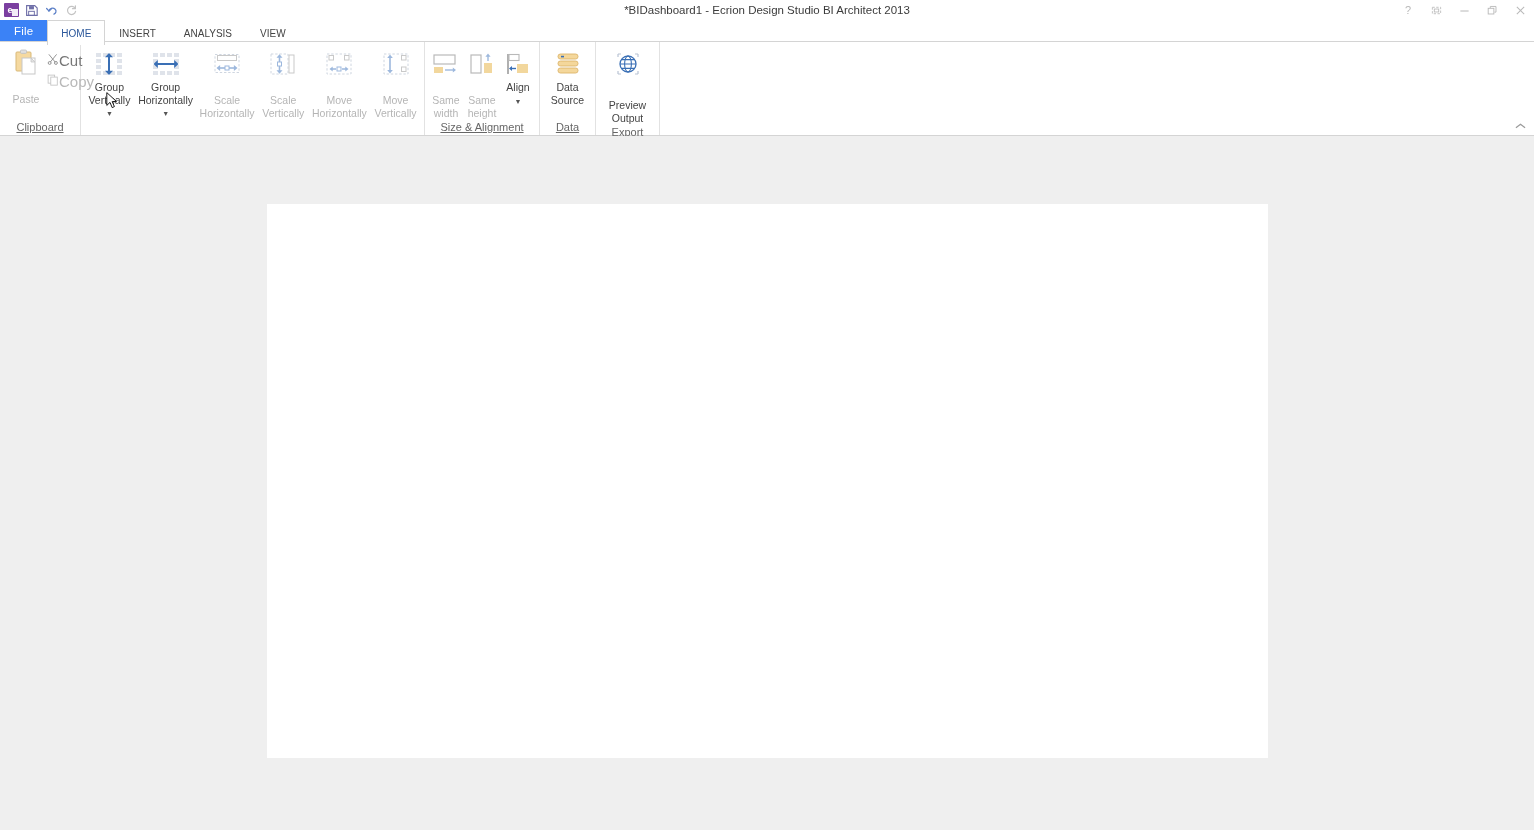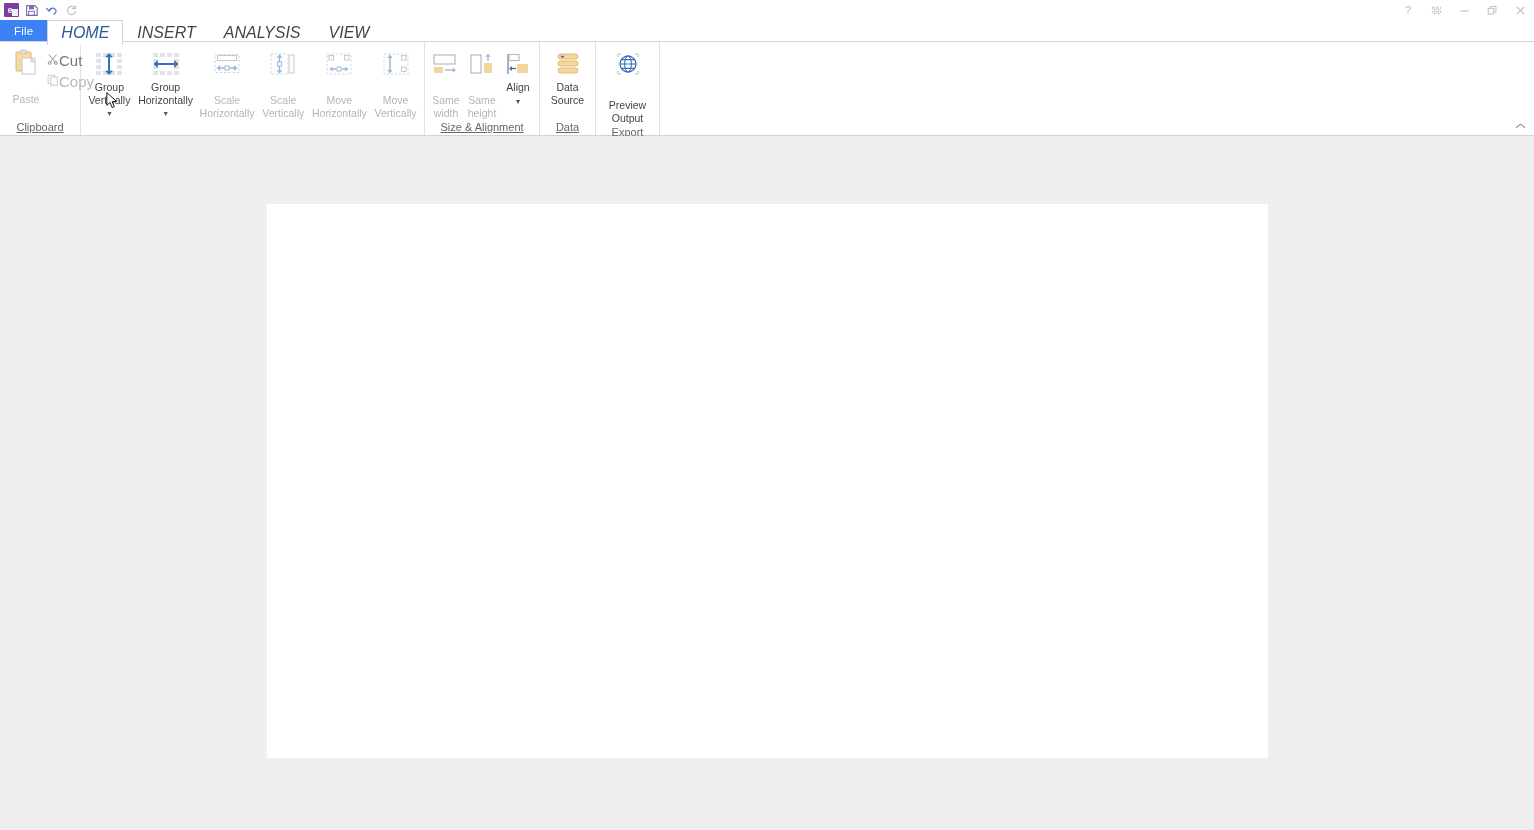--- a/index.html
+++ b/index.html
@@ -85,27 +85,26 @@
   }
   .tab-file {
     background: #3b82f6;
     color: #ffffff;
     font-size: 11.5px;
     padding: 0 14px;
     display: flex; align-items: center;
     letter-spacing: .2px;
   }
   .tab {
-    font-size: 16px;
+    font-size: 10px;
     color: #444444;
     padding: 12px 13px;
     display: flex; align-items: center;
     border: 1px solid transparent;
     border-bottom: none;
-    font-style: italic;
   }
   .tab.active {
     color: #2b579a;
     background: #ffffff;
     border-color: #d4d4d4;
     position: relative;
     z-index: 3;
   }
 
   
@@ -231,20 +230,21 @@
           <path d="M2 5.5l3 3.2 3.2-3.2" fill="none" stroke="#5b7fc7" stroke-width="1.5" stroke-linecap="round" stroke-linejoin="round"></path>
         </svg>
     </div>
     <div class="qat-icon">
       <svg width="13" height="13" viewBox="0 0 16 16">
           <path d="M12.5 5.5A5 5 0 1 0 13 9" fill="none" stroke="#c3c3c3" stroke-width="1.5" stroke-linecap="round"></path>
           <path d="M12.8 2.2v3.6H9.2" fill="none" stroke="#c3c3c3" stroke-width="1.5" stroke-linecap="round" stroke-linejoin="round"></path>
         </svg>
     </div>
   </div>
+  <div class="title-text">*BIDashboard1 - Ecrion Design Studio BI Architect 2013</div>
   <div class="win-controls">
     <div class="win-btn">
       <span>?</span>
     </div>
     <div class="win-btn">
       <svg width="11" height="11" viewBox="0 0 12 12">
         <rect x="1.5" y="2.5" width="9" height="7" fill="none" stroke="#bdbdbd" stroke-width="1" stroke-dasharray="2.6 1.6"></rect>
         <rect x="3.6" y="4.4" width="4.8" height="3.2" fill="none" stroke="#bdbdbd" stroke-width="1"></rect>
       </svg>
     </div>

